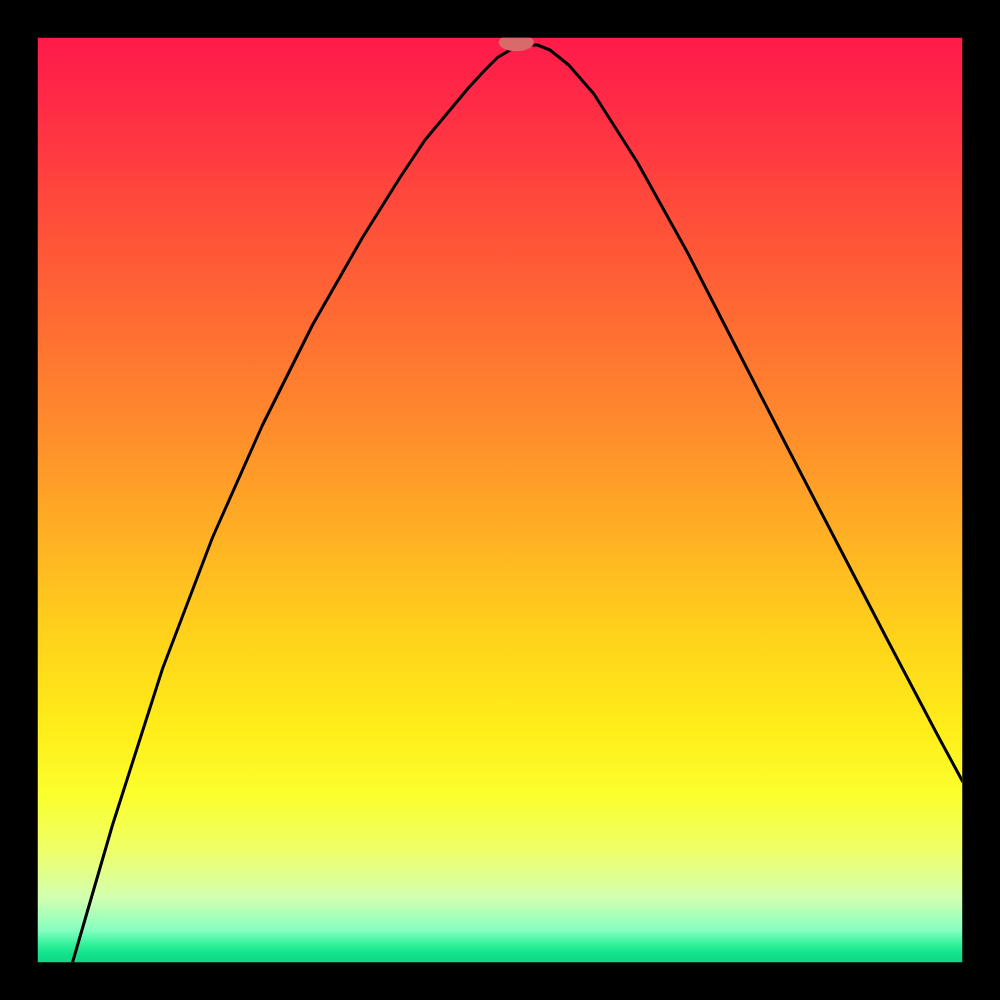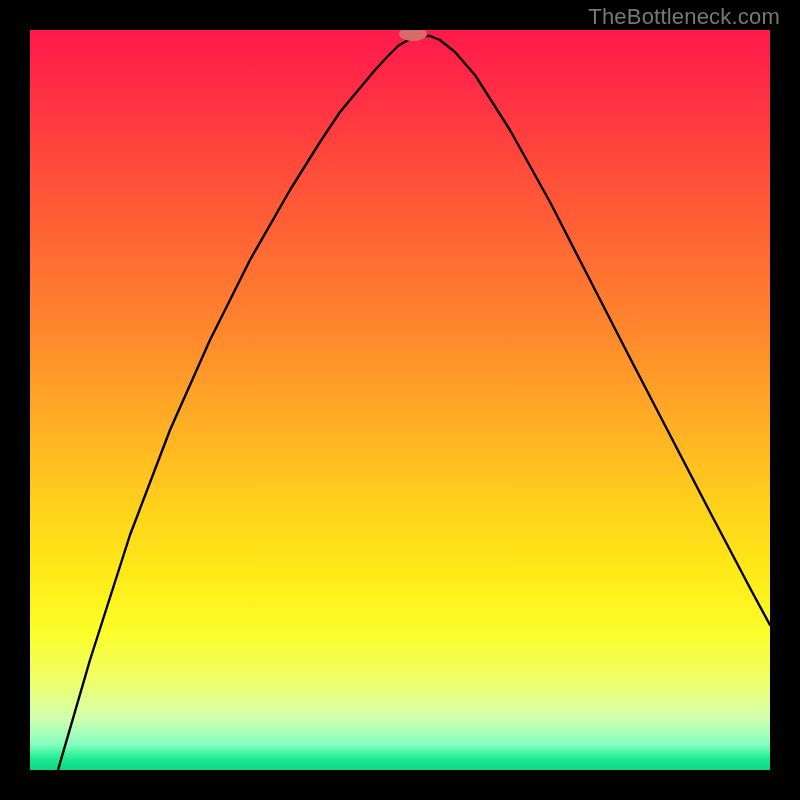--- a/index.html
+++ b/index.html
@@ -73,21 +73,20 @@
     font-weight: 500;
     letter-spacing: 0.2px;
     user-select: none;
   }
 </style>
 </head>
 <body>
 
 <div class="frame">
 
-  <div class="watermark">TheBottleneck.com</div>
 
   <div class="plot-area">
     <div class="gradient"></div>
 
     <svg class="curve-svg" viewBox="0 0 740 740" preserveAspectRatio="none">
       <path class="curve-path" d="M28 740 L60 630 L100 505 L140 400 L180 310 L220 230 L260 160 L290 112 L310 82 L330 58 L345 40 L358 26 L368 16 L378 10 L388 6 L400 6 L410 10 L425 22 L445 45 L480 100 L520 172 L560 250 L600 328 L640 405 L680 482 L720 558 L740 595"></path>
       <ellipse class="marker" cx="383" cy="4" rx="14" ry="7"></ellipse>
     </svg>
   </div>
 </div>

